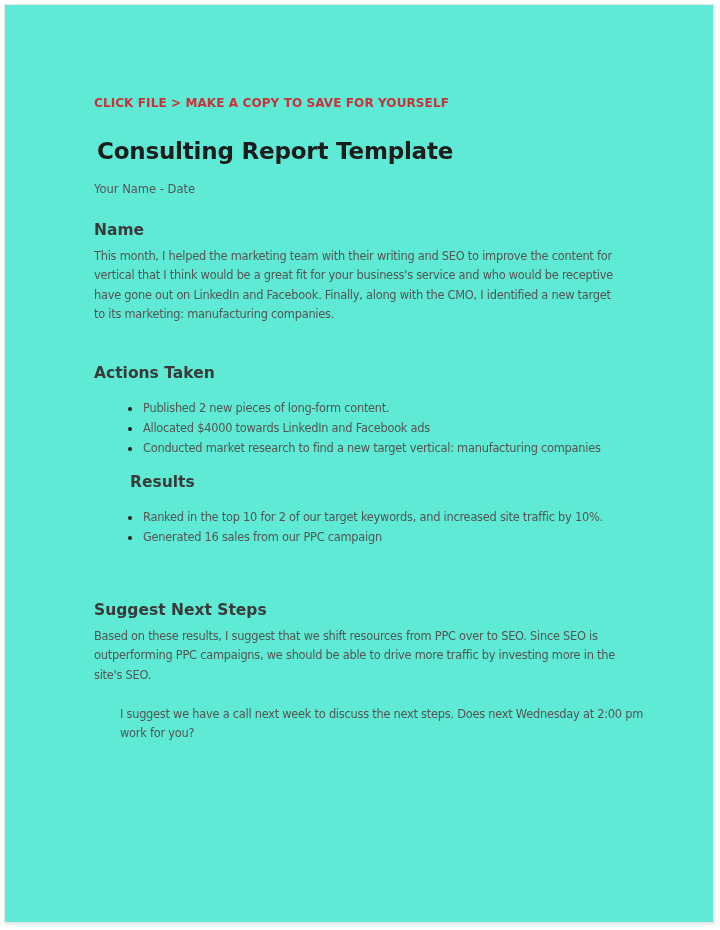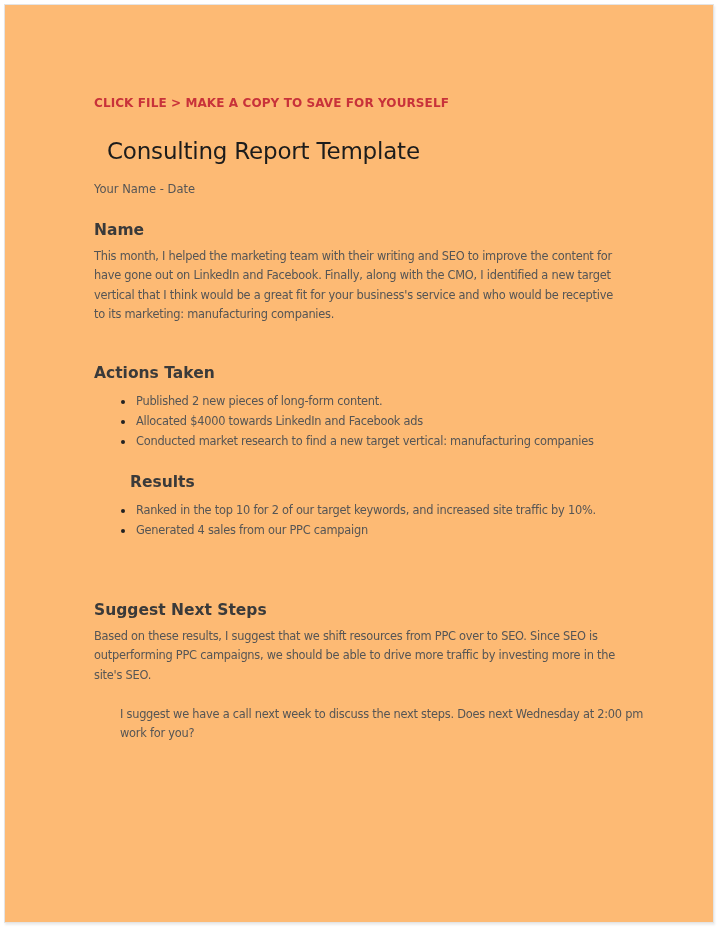--- a/index.html
+++ b/index.html
@@ -13,21 +13,21 @@
       position: relative;
       overflow: hidden;
       font-family: "DejaVu Sans", "Liberation Sans", sans-serif;
     }
     .page {
       position: absolute;
       left: 4px;
       top: 4px;
       width: 710px;
       height: 919px;
-      background: #fdba74;
+      background: #5eead4;
       border: 1px solid #e4e4e4;
       box-shadow: 1px 2px 2px rgba(0,0,0,0.08);
       box-sizing: border-box;
     }
     .content {
       position: absolute;
       left: 89px;
       top: 0;
       width: 550px;
     }
@@ -37,23 +37,23 @@
       left: 0;
       font-size: 12px;
       font-weight: bold;
       color: #c8323a;
       letter-spacing: 0.1px;
       white-space: nowrap;
     }
     .title {
       position: absolute;
       top: 133px;
-      left: 13px;
+      left: 3px;
       font-size: 23px;
-      font-weight: normal;
+      font-weight: bold;
       color: #1c1c1c;
       white-space: nowrap;
       letter-spacing: -0.2px;
     }
     .subtitle {
       position: absolute;
       top: 177px;
       left: 0;
       font-size: 11.5px;
       color: #555555;
@@ -76,21 +76,21 @@
       color: #555555;
       letter-spacing: -0.25px;
     }
     .para .line {
       display: block;
       white-space: nowrap;
     }
     ul.bullets {
       position: absolute;
       left: 0;
-      margin: 0;
+      margin: 7px;
       padding: 0;
       list-style: none;
       width: 550px;
     }
     ul.bullets li {
       position: relative;
       padding-left: 42px;
       font-size: 11.4px;
       line-height: 19.8px;
       color: #555555;
@@ -118,22 +118,22 @@
 
     <div class="notice">CLICK FILE &gt; MAKE A COPY TO SAVE FOR YOURSELF</div>
 
     <div class="title">Consulting Report Template</div>
 
     <div class="subtitle">Your Name - Date</div>
 
     <div class="h2" style="top:216px;">Name</div>
     <div class="para" style="top:242px;">
       <span class="line">This month, I helped the marketing team with their writing and SEO to improve the content for</span>
+      <span class="line">vertical that I think would be a great fit for your business's service and who would be receptive</span>
       <span class="line">have gone out on LinkedIn and Facebook. Finally, along with the CMO, I identified a new target</span>
-      <span class="line">vertical that I think would be a great fit for your business's service and who would be receptive</span>
       <span class="line">to its marketing: manufacturing companies.</span>
     </div>
 
     <div class="h2" style="top:359px;">Actions Taken</div>
     <ul class="bullets" style="top:387px;">
       <li>
         <span class="dot"></span>
         <span class="line">Published 2 new pieces of long-form content.</span>
       </li>
       <li>
@@ -147,21 +147,21 @@
     </ul>
 
     <div class="h2" style="top:468px;margin-left:36px;">Results</div>
     <ul class="bullets" style="top:496px;">
       <li>
         <span class="dot"></span>
         <span class="line">Ranked in the top 10 for 2 of our target keywords, and increased site traffic by 10%.</span>
       </li>
       <li>
         <span class="dot"></span>
-        <span class="line">Generated 4 sales from our PPC campaign</span>
+        <span class="line">Generated 16 sales from our PPC campaign</span>
       </li>
     </ul>
 
     <div class="h2" style="top:596px;">Suggest Next Steps</div>
     <div class="para" style="top:622px;">
       <span class="line">Based on these results, I suggest that we shift resources from PPC over to SEO. Since SEO is</span>
       <span class="line">outperforming PPC campaigns, we should be able to drive more traffic by investing more in the</span>
       <span class="line">site's SEO.</span>
     </div>
     <div class="para" style="top:700px;margin-left:26px;">

